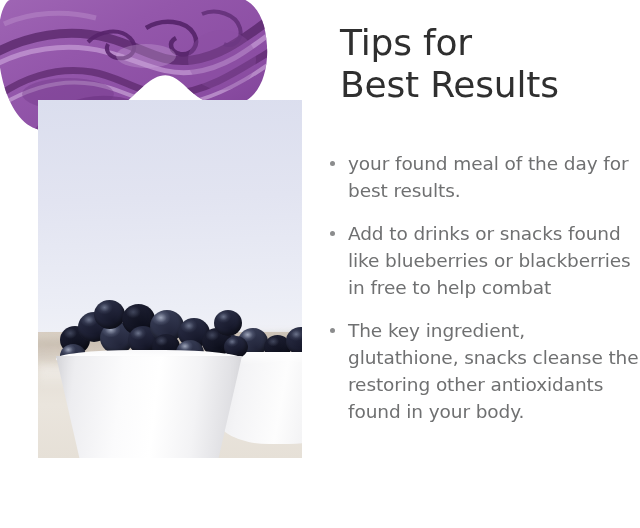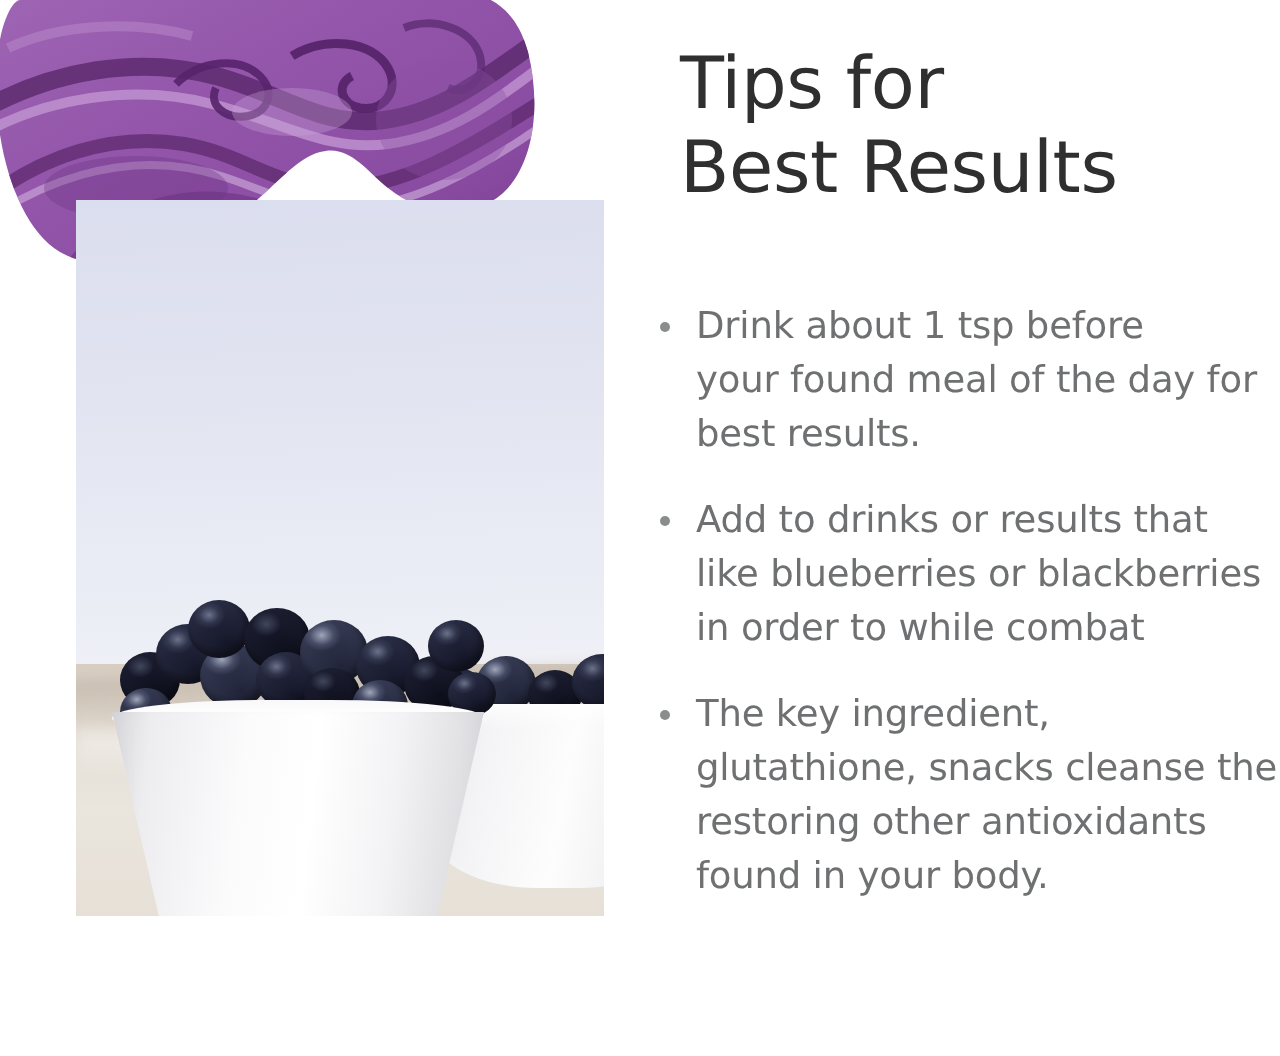--- a/index.html
+++ b/index.html
@@ -296,32 +296,31 @@
     <h1 class="title">
       <span class="line">Tips for</span>
       <span class="line">Best Results</span>
     </h1>
 
     <ul class="tips-list">
 
       <li class="tip">
         <span class="tip-bullet"></span>
         <span class="tip-text">
-          <span class="ln">Drink about 1 tsp before</span>
           <span class="ln">your found meal of the day for</span>
           <span class="ln">best results.</span>
         </span>
       </li>
 
       <li class="tip">
         <span class="tip-bullet"></span>
         <span class="tip-text">
-          <span class="ln">Add to drinks or results that</span>
+          <span class="ln">Add to drinks or snacks found</span>
           <span class="ln">like blueberries or blackberries</span>
-          <span class="ln">in order to while combat</span>
+          <span class="ln">in free to help combat</span>
         </span>
       </li>
 
       <li class="tip">
         <span class="tip-bullet"></span>
         <span class="tip-text">
           <span class="ln">The key ingredient,</span>
           <span class="ln">glutathione, snacks cleanse the</span>
           <span class="ln">restoring other antioxidants</span>
           <span class="ln">found in your body.</span>

